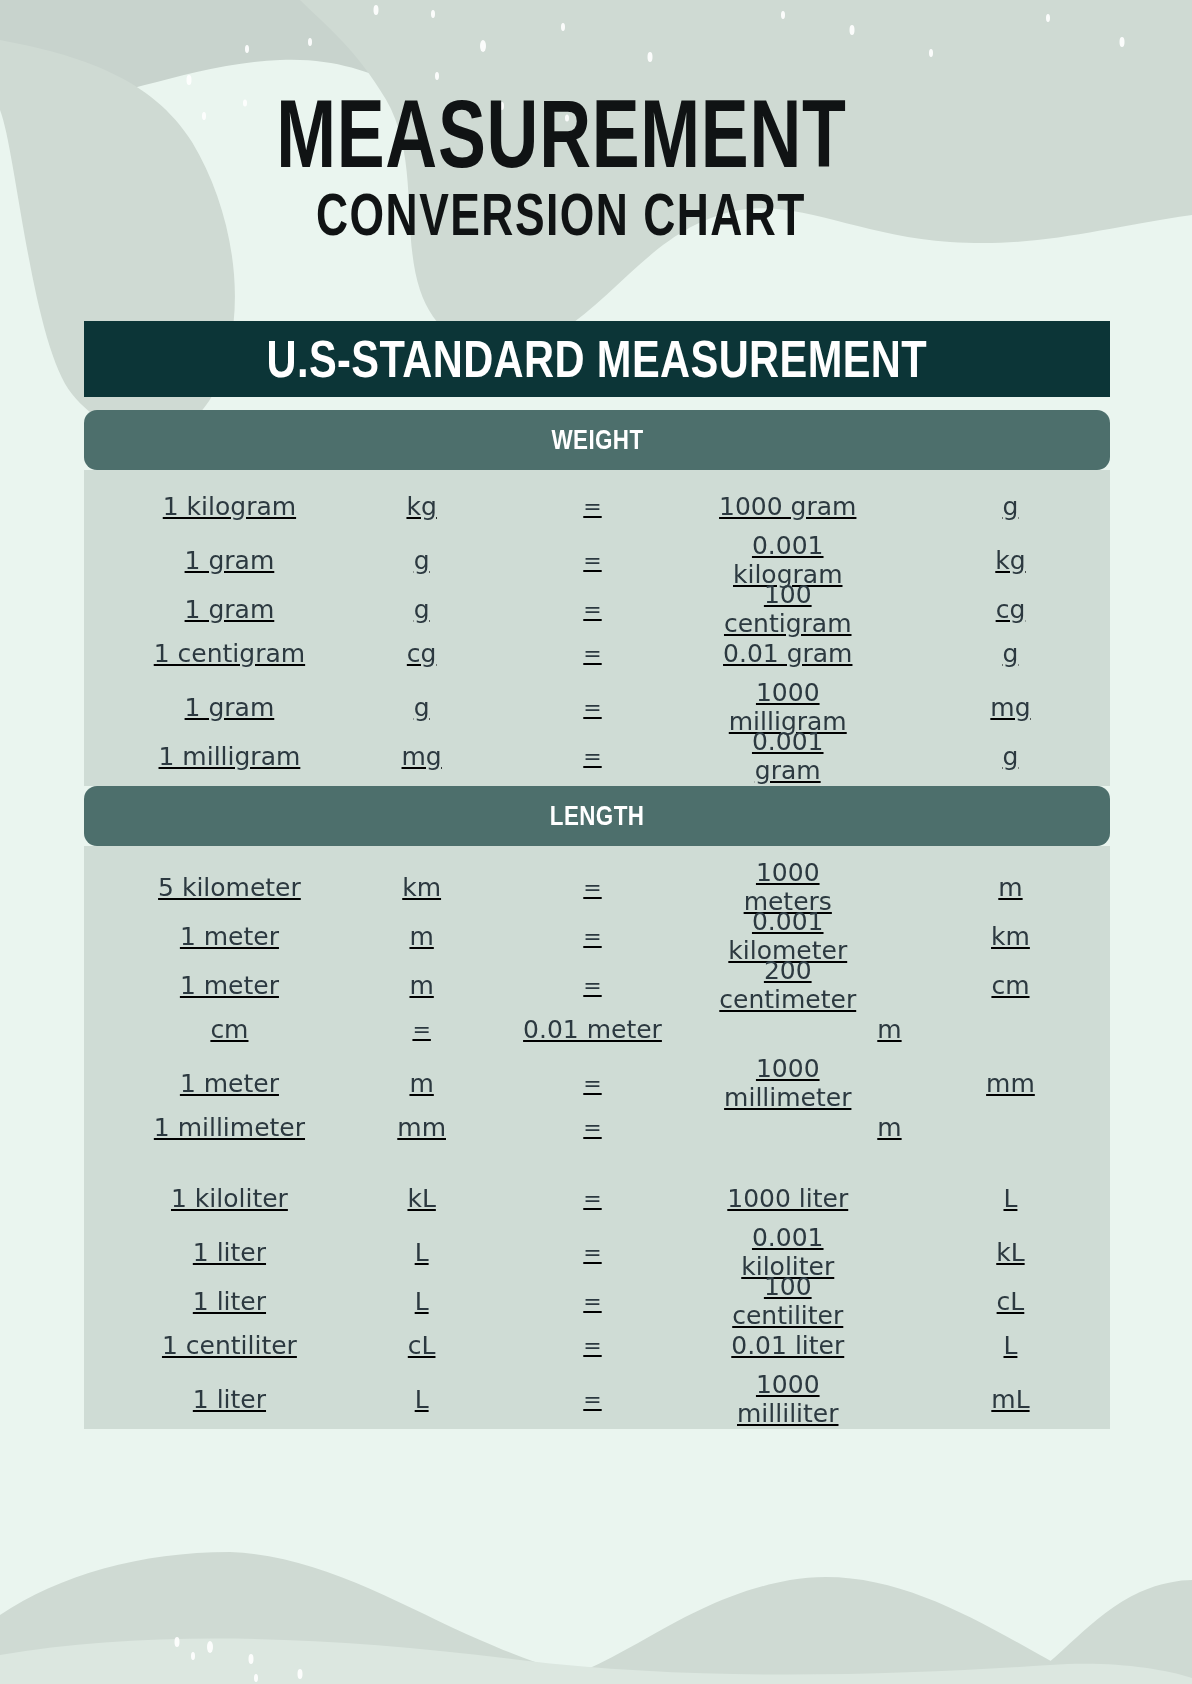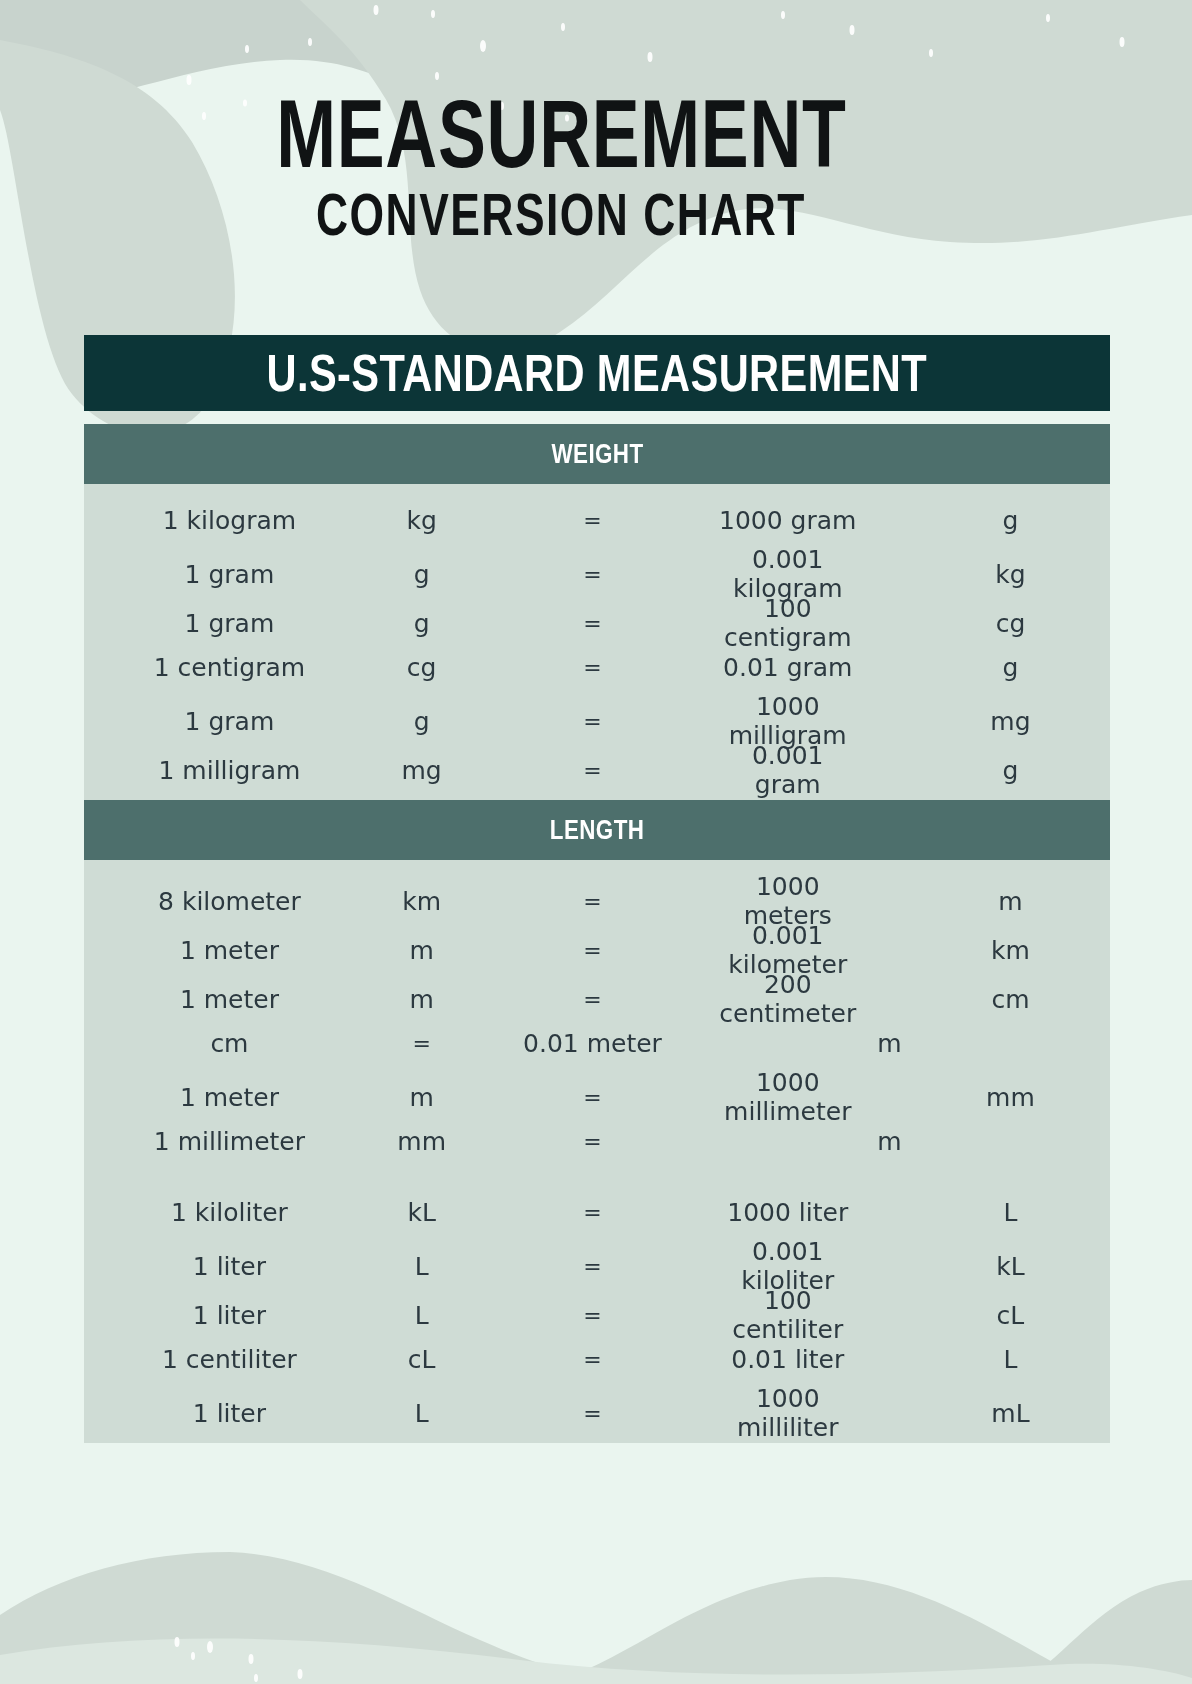--- a/index.html
+++ b/index.html
@@ -22,42 +22,43 @@
   .title-line1{
     font-family:"Liberation Sans",sans-serif;font-weight:800;
     font-size:97px;line-height:100px;letter-spacing:1px;
   }
   .title-line2{
     font-family:"Liberation Sans",sans-serif;font-weight:800;
     font-size:60px;line-height:58px;letter-spacing:2px;margin-top:2px;
   }
 
   .table{
-    position:absolute;left:84px;top:335px;width:1026px;
+    position:absolute;left:84px;top:321px;width:1026px;
   }
   .main-header{
     height:76px;background:var(--dark,#0c3537);
     display:flex;align-items:center;justify-content:center;
     margin-bottom:13px;
   }
   .main-header .bar-text{
     color:#fff;font-family:"Liberation Sans",sans-serif;font-weight:700;
     font-size:52px;letter-spacing:.5px;transform:scaleX(.8);
   }
   .section-bar{
     height:60px;background:var(--midteal,#4d6f6c);
-    display:flex;align-items:center;justify-content:center;
+    display:flex;align-items:center;justify-content:center;border-radius:13px;
   }
   .section-bar .bar-text{
     color:#fff;font-family:"Liberation Sans",sans-serif;font-weight:700;
     font-size:28px;letter-spacing:.5px;transform:scaleX(.8);
   }
   .section-body{
     background:var(--bodybg,#cfdcd5);
     padding:12px 9px 10px 0;
+    text-decoration:underline;
   }
   .row{
     height:49px;
     display:grid;
     grid-template-columns:28.6% 9.2% 24.4% 14% 6% 17.8%;
     align-items:center;
   }
   .cell{
     text-align:center;
     color:var(--text,#2c3940);
@@ -176,21 +177,21 @@
             <div class="cell">0.001 gram</div>
             <div class="cell"></div>
             <div class="cell">g</div>
           </div>
         </div>
         <div class="section-bar">
           <span class="bar-text">LENGTH</span>
         </div>
         <div class="section-body">
           <div class="row">
-            <div class="cell">8 kilometer</div>
+            <div class="cell">5 kilometer</div>
             <div class="cell">km</div>
             <div class="cell eq">=</div>
             <div class="cell">1000 meters</div>
             <div class="cell"></div>
             <div class="cell">m</div>
           </div>
           <div class="row">
             <div class="cell">1 meter</div>
             <div class="cell">m</div>
             <div class="cell eq">=</div>

